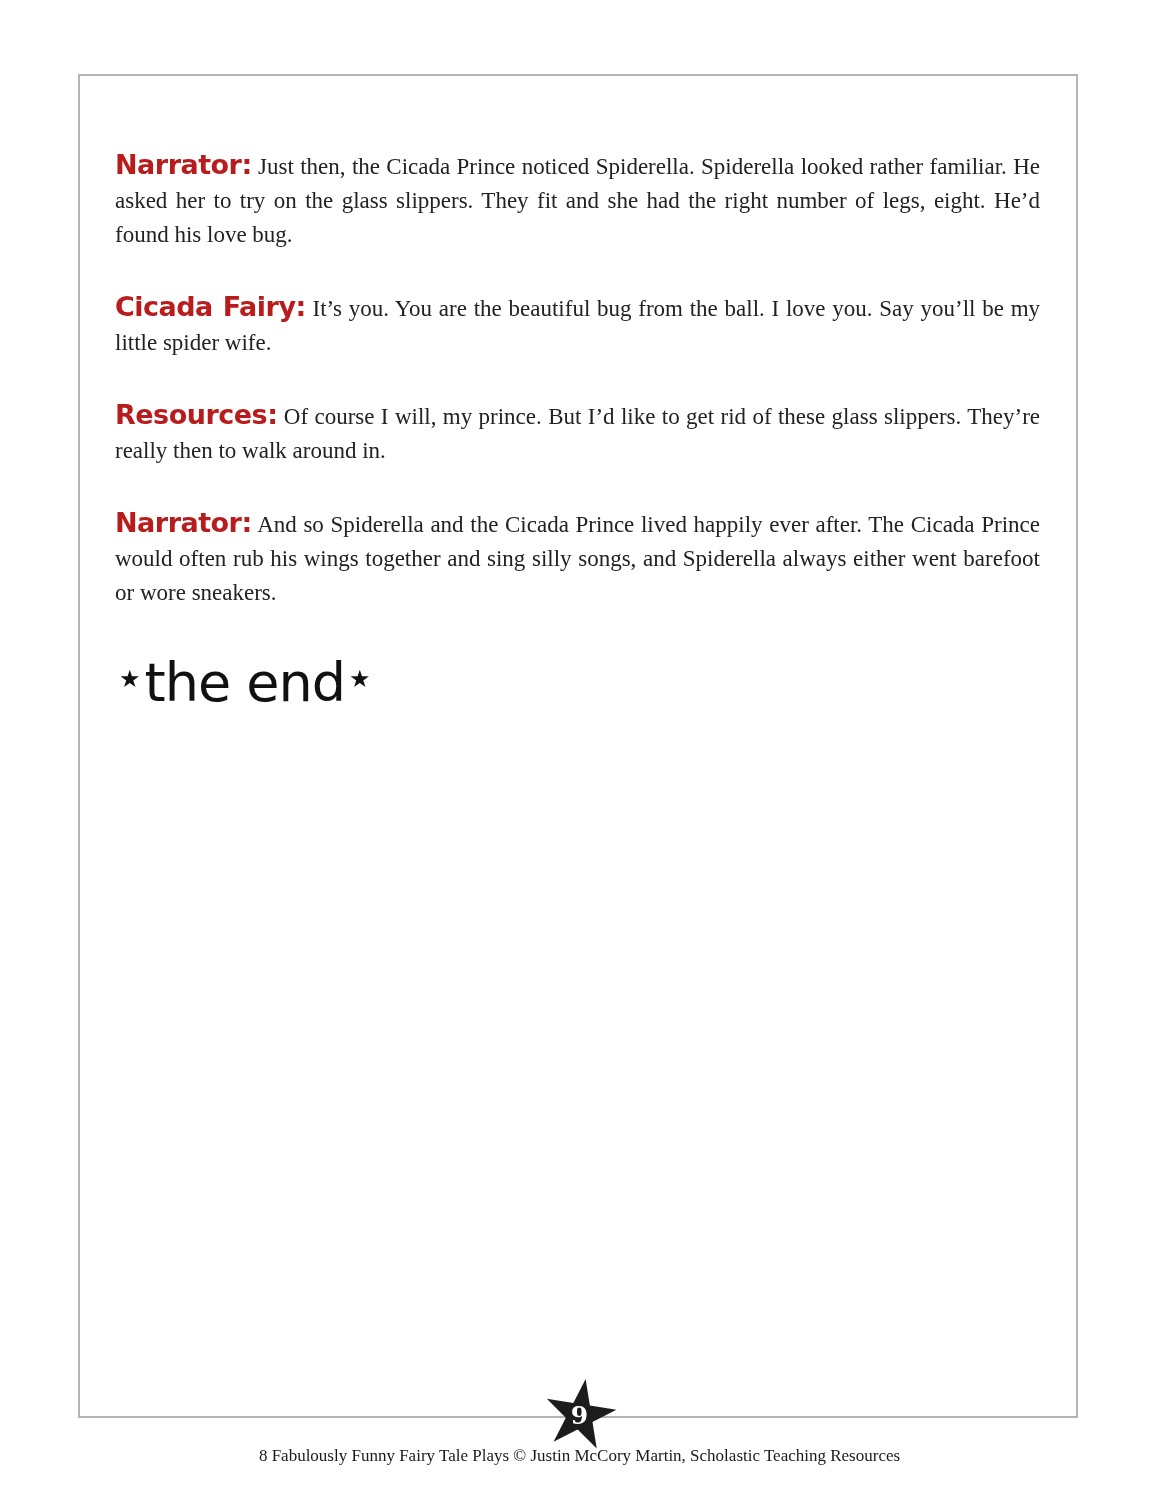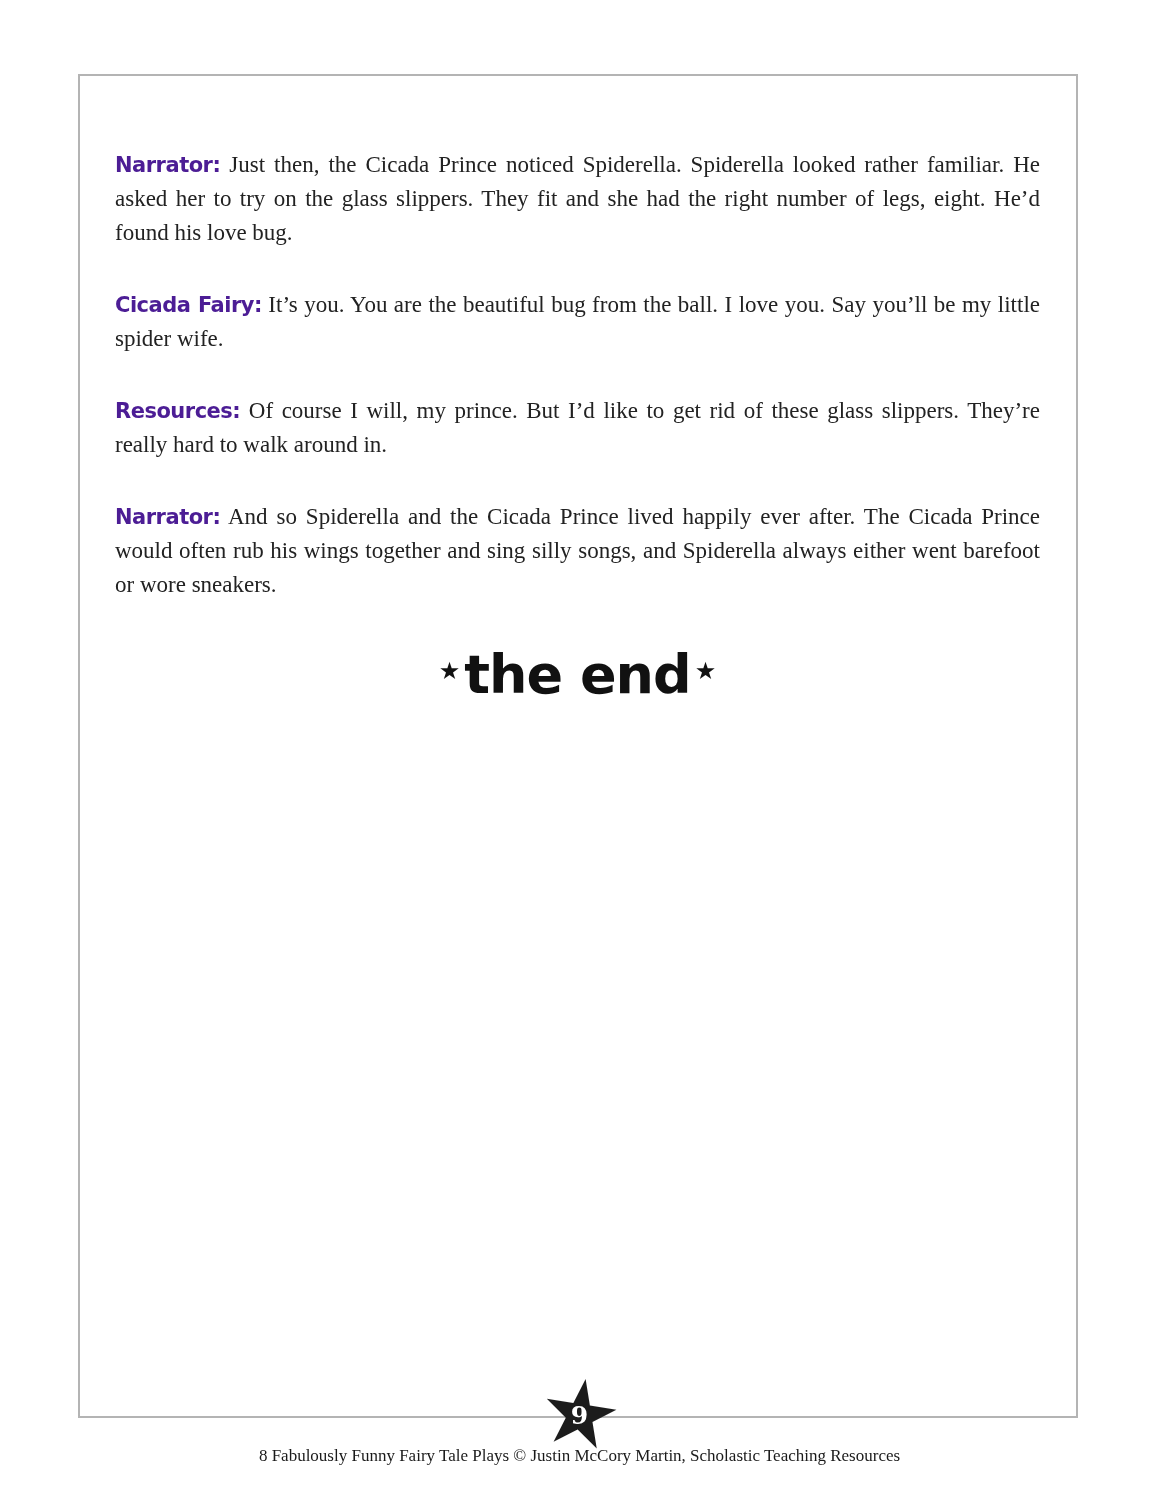--- a/index.html
+++ b/index.html
@@ -31,30 +31,29 @@
   .para {
     margin: 0 0 38px 0;
     font-size: 23px;
     line-height: 34px;
     text-align: justify;
     color: #222222;
   }
   .speaker {
     font-family: "DejaVu Sans", sans-serif;
     font-weight: bold;
-    font-size: 21px;
+    font-size: 27px;
     letter-spacing: -0.5px;
-    color: #4c1d95;
+    color: #b91c1c;
     white-space: nowrap;
   }
   .the-end {
     margin-top: 32px;
-    text-align: center;
     font-family: "DejaVu Sans", sans-serif;
-    font-weight: bold;
+    font-weight: normal;
     font-size: 54px;
     line-height: 70px;
     letter-spacing: -1px;
     color: #111111;
   }
   .the-end .end-star {
     font-size: 24px;
     letter-spacing: 0;
     vertical-align: middle;
     position: relative;
@@ -103,21 +102,21 @@
 </head>
 <body>
 
 <div class="page-frame">
   <div class="script-body">
 
     <p class="para"><span class="speaker">Narrator:</span> <span>Just then, the Cicada Prince noticed Spiderella. Spiderella looked rather familiar. He asked her to try on the glass slippers. They fit and she had the right number of legs, eight. He’d found his love bug.</span></p>
 
     <p class="para"><span class="speaker">Cicada Fairy:</span> <span>It’s you. You are the beautiful bug from the ball. I love you. Say you’ll be my little spider wife.</span></p>
 
-    <p class="para"><span class="speaker">Resources:</span> <span>Of course I will, my prince. But I’d like to get rid of these glass slippers. They’re really hard to walk around in.</span></p>
+    <p class="para"><span class="speaker">Resources:</span> <span>Of course I will, my prince. But I’d like to get rid of these glass slippers. They’re really then to walk around in.</span></p>
 
     <p class="para"><span class="speaker">Narrator:</span> <span>And so Spiderella and the Cicada Prince lived happily ever after. The Cicada Prince would often rub his wings together and sing silly songs, and Spiderella always either went barefoot or wore sneakers.</span></p>
 
     <div class="the-end"><span class="end-star">★</span><span>the end</span><span class="end-star">★</span></div>
 
   </div>
 </div>
 
 <div class="page-star">
   <span class="star-glyph">★</span>

